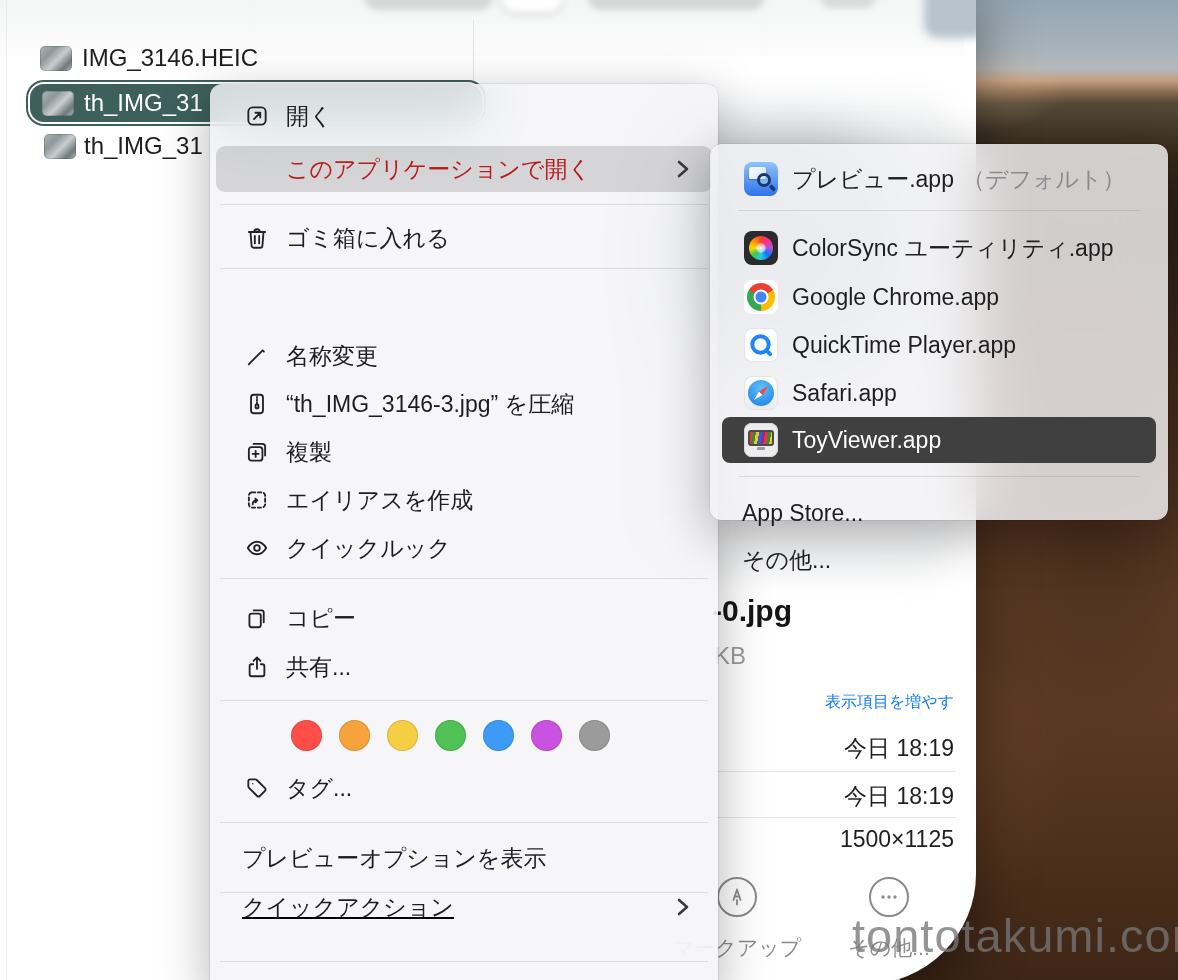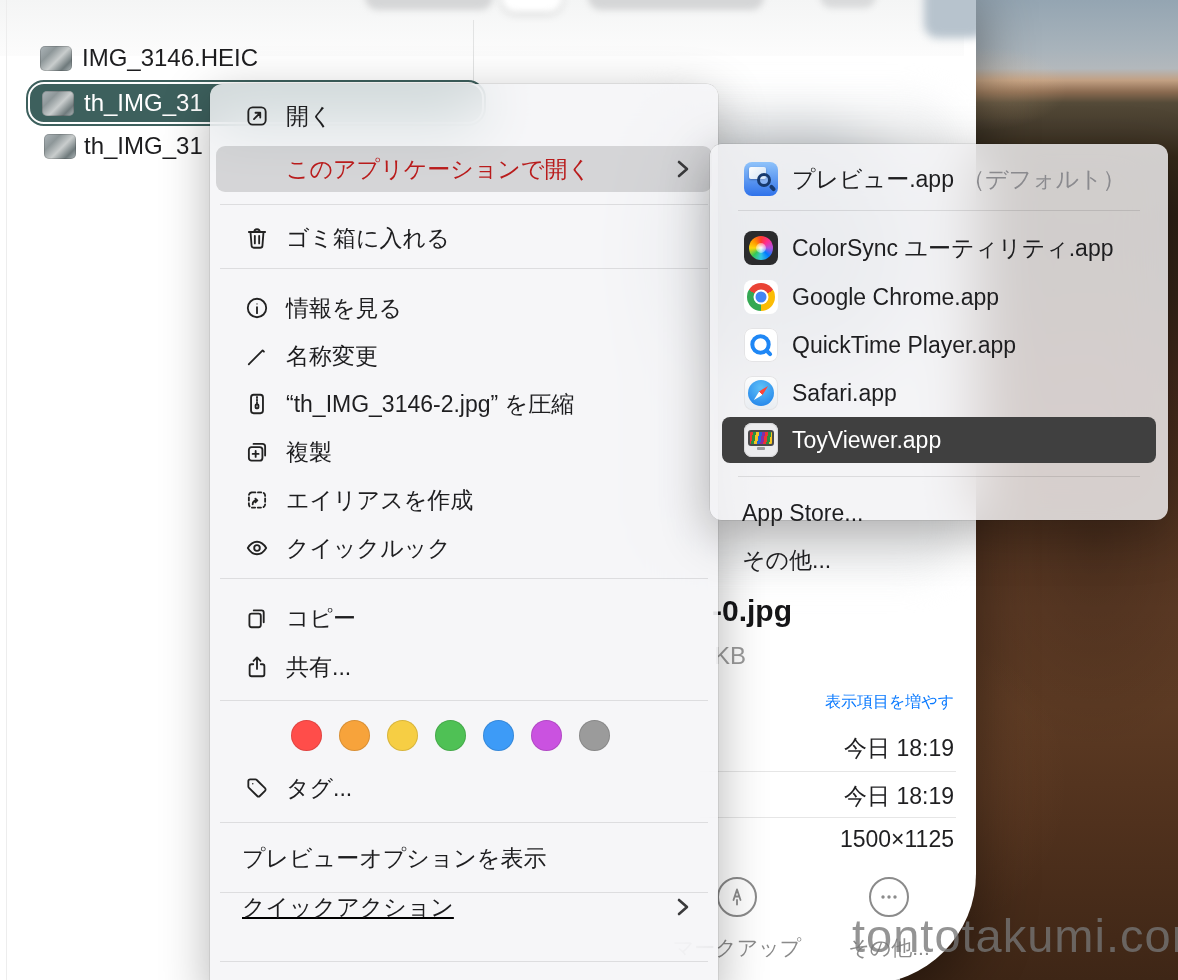--- a/index.html
+++ b/index.html
@@ -216,49 +216,39 @@
       <span class="ic">
         <svg width="26" height="26" viewBox="0 0 24 24" fill="none" stroke="currentColor" stroke-width="1.7" stroke-linecap="round" stroke-linejoin="round">
           <path d="M4.5 6.5 h15 M9.5 6.5 c0-1.6 1-2.6 2.5-2.6 s2.5 1 2.5 2.6 M6 6.5 l1 12.7 c.1 1.1.9 1.8 2 1.8 h6 c1.1 0 1.9-.7 2-1.8 l1-12.7 M10 10 v7 M14 10 v7"></path>
         </svg>
       </span>
       <span class="lbl">ゴミ箱に入れる</span>
     </div>
 
     <div class="sep" style="top:184px;"></div>
 
-    <div class="mi" style="top:202px;">
-      <span class="ic">
-        <svg width="26" height="26" viewBox="0 0 24 24" fill="none" stroke="currentColor" stroke-width="1.7" stroke-linecap="round">
-          <circle cx="12" cy="12" r="8.5"></circle>
-            <circle cx="12" cy="8.2" r="0.6" fill="currentColor" stroke="none"></circle>
-            <path d="M12 11.3 V16.8"></path>
-        </svg>
-      </span>
-      <span class="lbl">情報を見る</span>
-    </div>
 
     <div class="mi" style="top:250px;">
       <span class="ic">
         <svg width="26" height="26" viewBox="0 0 24 24" fill="none" stroke="currentColor" stroke-width="1.7" stroke-linecap="round" stroke-linejoin="round">
           <path d="M5 19 L17.2 6.8 M5 19 l-.6.7 M17.2 6.8 l1.2 1.2"></path>
         </svg>
       </span>
       <span class="lbl">名称変更</span>
     </div>
 
     <div class="mi" style="top:298px;">
       <span class="ic">
         <svg width="26" height="26" viewBox="0 0 24 24" fill="none" stroke="currentColor" stroke-width="1.7" stroke-linecap="round" stroke-linejoin="round">
           <rect x="6.5" y="3.5" width="11" height="17" rx="2.4"></rect>
           <path d="M12 5.5 v1 M12 8 v1 M12 10.5 v1" stroke-dasharray="1.2 1.6"></path>
           <rect x="10.7" y="12.5" width="2.6" height="3.4" rx="0.7"></rect>
         </svg>
       </span>
-      <span class="lbl">“th_IMG_3146-2.jpg” を圧縮</span>
+      <span class="lbl">“th_IMG_3146-3.jpg” を圧縮</span>
     </div>
 
     <div class="mi" style="top:346px;">
       <span class="ic">
         <svg width="26" height="26" viewBox="0 0 24 24" fill="none" stroke="currentColor" stroke-width="1.7" stroke-linecap="round" stroke-linejoin="round">
           <path d="M8.8 4.5 H17 a2.5 2.5 0 0 1 2.5 2.5 V15.2"></path>
           <rect x="4.5" y="7.5" width="12.5" height="12.5" rx="2.5"></rect>
           <path d="M8 13.75 H13.5 M10.75 11 V16.5"></path>
         </svg>
       </span>

